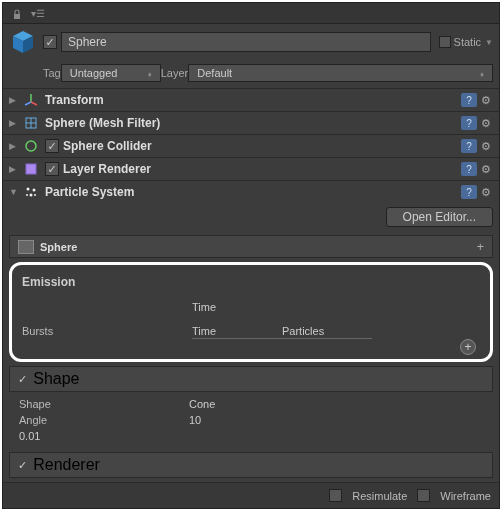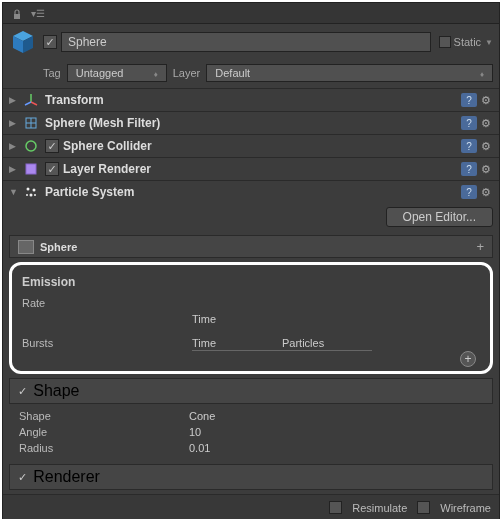--- a/index.html
+++ b/index.html
@@ -10,21 +10,21 @@
 .header-title { color: #c4c4c4; font-size: 13px; font-weight: bold; flex: 1; }
 .menu-icon { color: #888; font-size: 10px; padding: 0 4px; }
 .obj-row { display: flex; align-items: center; padding: 4px 6px; background: #3c3c3c; }
 .cube-icon { width: 28px; height: 28px; margin-right: 6px; }
 .checkbox { width: 14px; height: 14px; background: #555; border: 1px solid #222; display: inline-flex; align-items: center; justify-content: center; margin-right: 4px; }
 .checkbox.checked::after { content: '✓'; color: #ccc; font-size: 11px; }
 .name-field { background: #505050; color: #ccc; font-size: 12px; padding: 2px 6px; flex: 1; border: 1px solid #222; margin-right: 8px; }
 .static-cb { width: 12px; height: 12px; background: #555; border: 1px solid #222; margin-right: 3px; }
 .static-label { color: #aaa; font-size: 11px; }
 .drop-arrow { color: #888; font-size: 8px; margin-left: 4px; }
-.tag-row { display: flex; align-items: center; padding: 4px 6px 6px 40px; gap: 6px; }
+.tag-row { display: flex; align-items: center; padding: 4px 6px 6px 40px; }
 .tag-label { color: #aaa; font-size: 11px; }
 .dropdown { background: #505050; color: #ccc; font-size: 11px; padding: 2px 8px; border: 1px solid #222; display: flex; align-items: flex-end; justify-content: space-between; min-width: 100px; }
 .dropdown .dd-arrow { color: #888; font-size: 8px; margin-left: 6px; }
 .comp-row { display: flex; align-items: center; padding: 3px 6px; background: #3c3c3c; border-top: 1px solid #2a2a2a; }
 .fold { color: #888; font-size: 9px; width: 10px; margin-right: 4px; }
 .comp-icon { width: 16px; height: 16px; margin-right: 6px; display: inline-flex; align-items: center; justify-content: center; }
 .comp-title { color: #ddd; font-size: 12px; font-weight: bold; flex: 1; }
 .help-icon { width: 16px; height: 14px; background: #4a6a9a; border-radius: 2px; display: inline-flex; align-items: center; justify-content: center; color: #cde; font-size: 10px; margin-left: 2px; }
 .gear-mini { width: 14px; height: 14px; color: #aaa; font-size: 11px; display: inline-flex; align-items: center; justify-content: center; margin-left: 2px; }
 .open-editor-row { display: flex; justify-content: flex-end; padding: 4px 6px; }
@@ -169,21 +169,20 @@
   <div class="module-area">
     <div class="module-header">
       <span class="box-icon"></span>
       <span class="mod-title">Sphere</span>
       <span class="plus">+</span>
     </div>
 
     <div class="emission-box">
       <div class="section-title">Emission</div>
       <div class="prop-row">
-        <span class="prop-label">Rate</span>
       </div>
       <div class="prop-row">
         <span class="prop-label"></span>
         <span class="prop-val">Time</span>
       </div>
       <div style="height:8px"></div>
       <div class="burst-header">
         <span class="prop-label">Bursts</span>
         <span class="col">Time</span>
         <span class="col">Particles</span>
@@ -198,21 +197,20 @@
     <div class="shape-body">
       <div class="prop-row">
         <span class="prop-label">Shape</span>
         <span class="prop-val">Cone</span>
       </div>
       <div class="prop-row">
         <span class="prop-label">Angle</span>
         <span class="prop-val">10</span>
       </div>
       <div class="prop-row">
-        <span class="prop-label">Radius</span>
         <span class="prop-val">0.01</span>
       </div>
     </div>
 
     <div class="shape-header">
       <span class="check-small">✓</span>
       <span class="mod-title">Renderer</span>
     </div>
   </div>
 

